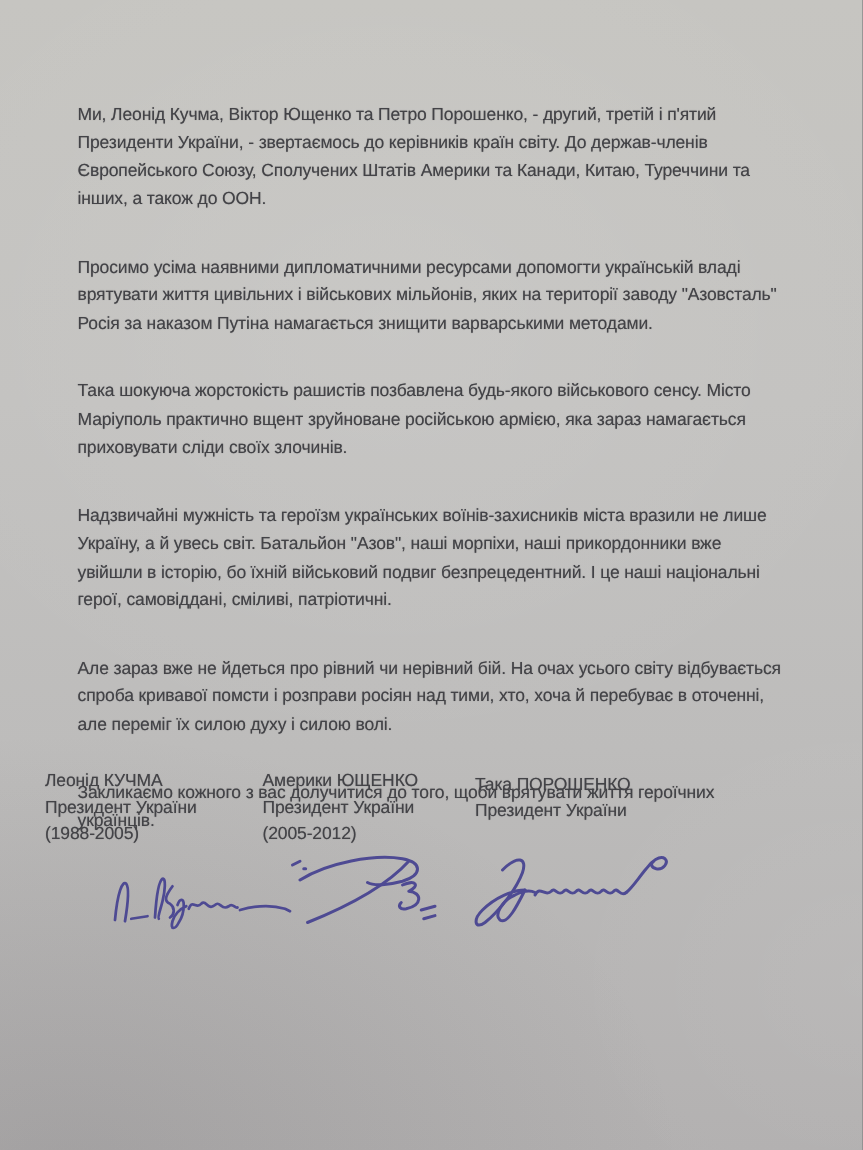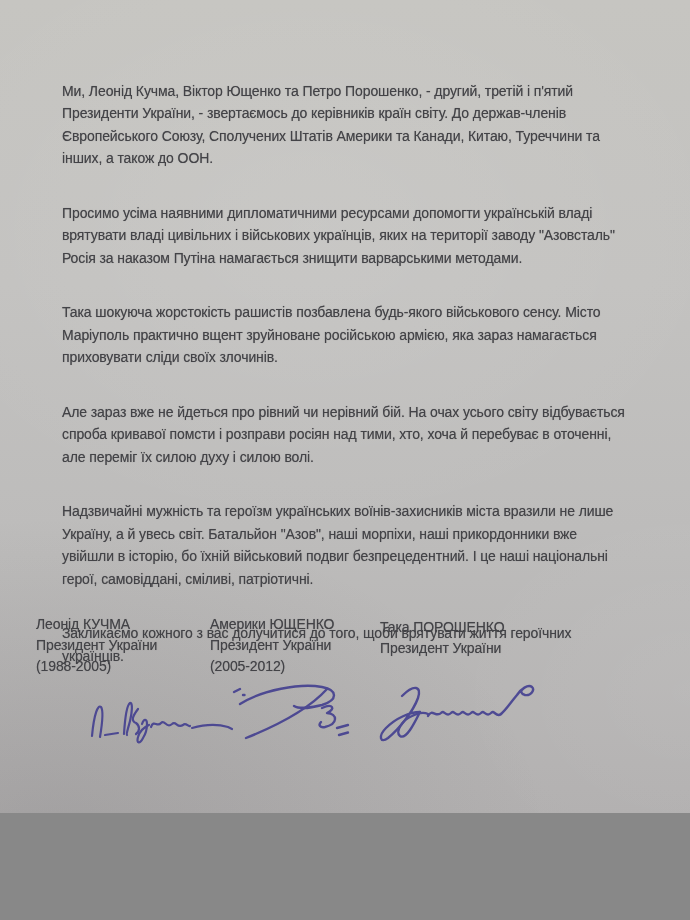--- a/index.html
+++ b/index.html
@@ -1,19 +1,19 @@
 <!DOCTYPE html>
 <html><head>
 <meta charset="utf-8">
 <style>
   html, body { margin: 0; padding: 0; background: #888; }
   .photo {
     position: relative;
     width: 690px;
-    height: 813px;
+    height: 920px;
     margin: 0;
     overflow: hidden;
     font-family: "Liberation Sans", sans-serif;
     color: #434347;
     background:
       radial-gradient(90% 55% at 45% 28%, rgba(255,255,255,0.08), rgba(255,255,255,0) 70%),
       radial-gradient(130% 70% at 8% 102%, rgba(70,68,72,0.14), rgba(70,68,72,0) 55%),
       radial-gradient(60% 40% at 100% 85%, rgba(255,255,255,0.05), rgba(255,255,255,0) 60%),
       linear-gradient(180deg, #c6c5c1 0%, #c3c2c0 35%, #bdbcbb 65%, #b2b0b0 100%);
   }
@@ -53,32 +53,32 @@
 <body>
 
 <div class="photo">
 
   <div class="letter-body">
     <p class="para">Ми, Леонід Кучма, Віктор Ющенко та Петро Порошенко,  - другий, третій і п'ятий
 Президенти України, - звертаємось до керівників країн світу. До держав-членів
 Європейського Союзу, Сполучених Штатів Америки та Канади, Китаю, Туреччини та
 інших, а також до ООН.</p>
     <p class="para">Просимо усіма наявними дипломатичними ресурсами допомогти українській владі
-врятувати владі цивільних і військових українців, яких на території заводу "Азовсталь"
+врятувати життя цивільних і військових мільйонів, яких на території заводу "Азовсталь"
 Росія за наказом Путіна намагається знищити варварськими методами.</p>
     <p class="para">Така шокуюча жорстокість рашистів позбавлена будь-якого військового сенсу. Місто
 Маріуполь практично вщент зруйноване російською армією, яка зараз намагається
 приховувати сліди своїх злочинів.</p>
-    <p class="para">Але зараз вже не йдеться про рівний чи нерівний бій. На очах усього світу відбувається
-спроба кривавої помсти і розправи росіян над тими, хто, хоча й перебуває в оточенні,
-але переміг їх силою духу і силою волі.</p>
     <p class="para">Надзвичайні мужність та героїзм українських воїнів-захисників міста вразили не лише
 Україну, а й увесь світ. Батальйон "Азов", наші морпіхи, наші прикордонники вже
 увійшли в історію, бо їхній військовий подвиг безпрецедентний. І це наші національні
 герої, самовіддані, сміливі, патріотичні.</p>
+    <p class="para">Але зараз вже не йдеться про рівний чи нерівний бій. На очах усього світу відбувається
+спроба кривавої помсти і розправи росіян над тими, хто, хоча й перебуває в оточенні,
+але переміг їх силою духу і силою волі.</p>
     <p class="para">Закликаємо кожного з вас долучитися до того, щоби врятувати життя героїчних
 українців.</p>
   </div>
 
   <div>
     <div class="sig-col sig-col-1">
       <div>Леонід КУЧМА</div>
       <div>Президент України</div>
       <div>(1988-2005)</div>
     </div>

